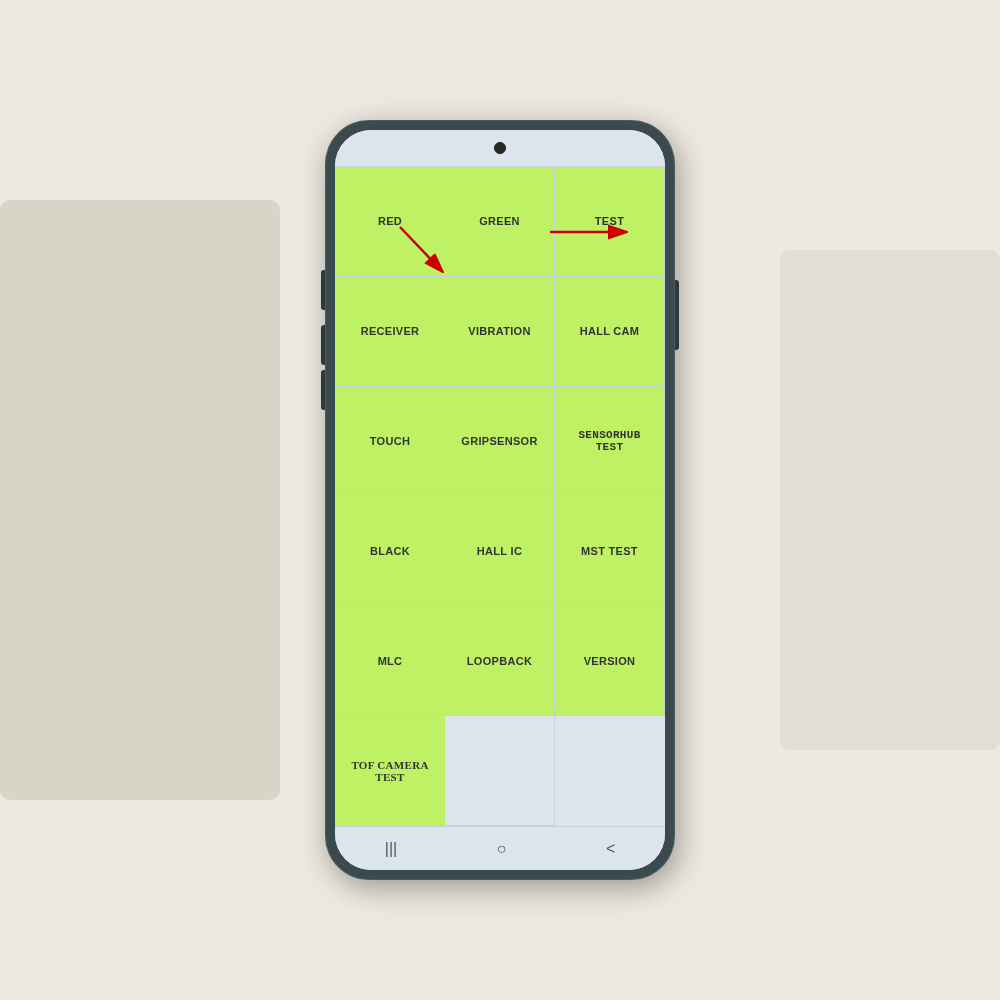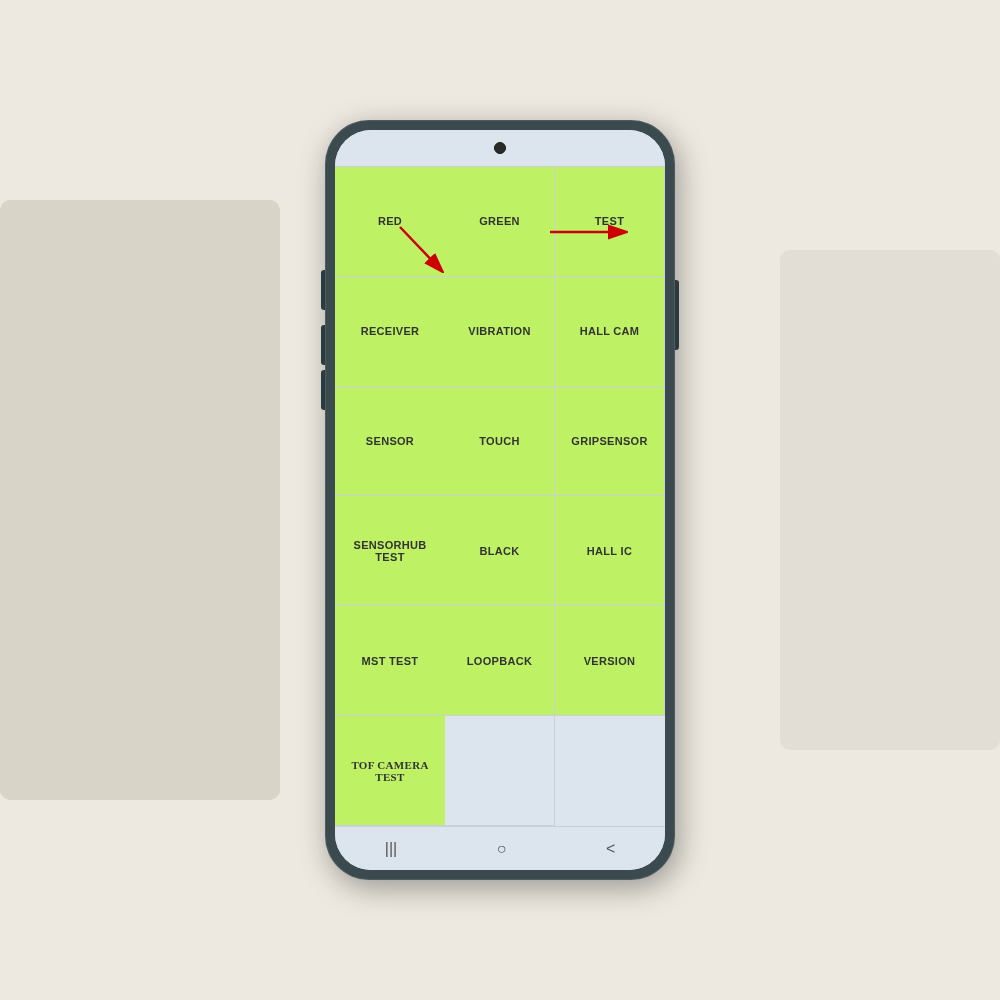--- a/index.html
+++ b/index.html
@@ -222,43 +222,43 @@
           <span>RECEIVER</span>
         </div>
         <div class="grid-cell">
           <span>VIBRATION</span>
         </div>
         <div class="grid-cell">
           <span>HALL CAM</span>
         </div>
 
         <div class="grid-cell">
-          <span>SENSOR</span>
-        </div>
-        <div class="grid-cell">
           <span>TOUCH</span>
         </div>
 
         <div class="grid-cell">
           <span>GRIPSENSOR</span>
         </div>
 
-        <div class="grid-cell" style="white-space: pre-line;">
+        <div class="grid-cell" style="white-space: pre-line; font-family: Liberation Mono, monospace;">
           <span style="white-space: pre-line;">SENSORHUB
 TEST</span>
         </div>
         <div class="grid-cell">
           <span>BLACK</span>
         </div>
         <div class="grid-cell">
           <span>HALL IC</span>
         </div>
 
         <div class="grid-cell">
           <span>MST TEST</span>
+        </div>
+        <div class="grid-cell">
+          <span>MLC</span>
         </div>
         <div class="grid-cell">
           <span>LOOPBACK</span>
         </div>
 
         <div class="grid-cell">
           <span>VERSION</span>
         </div>
         <div class="grid-cell" style="white-space: pre-line;">
           <span style="white-space: pre-line; font-family: Liberation Serif, serif;">TOF CAMERA

